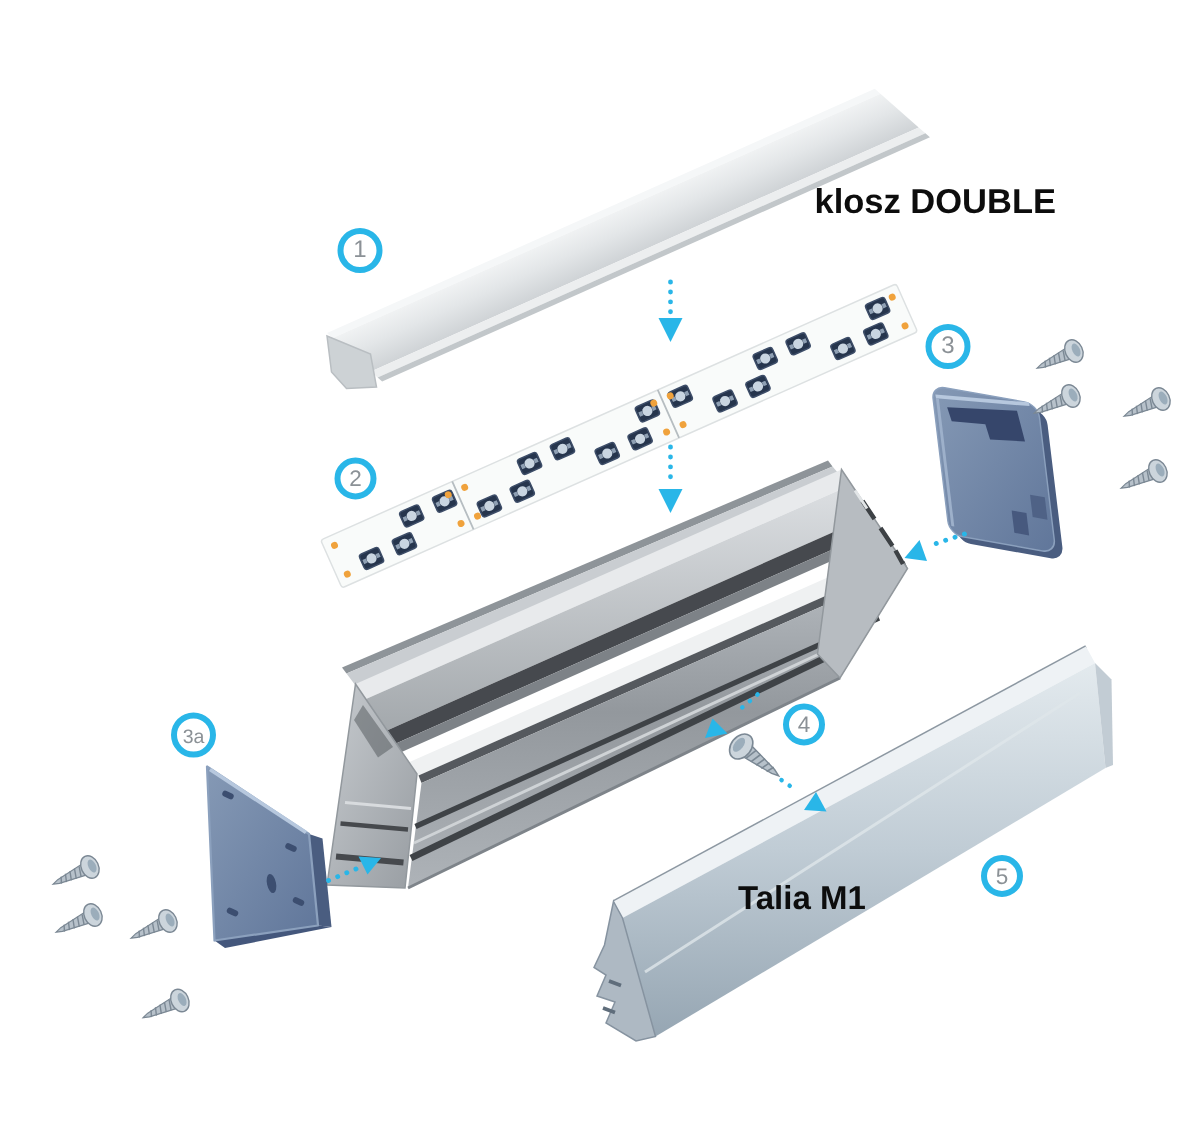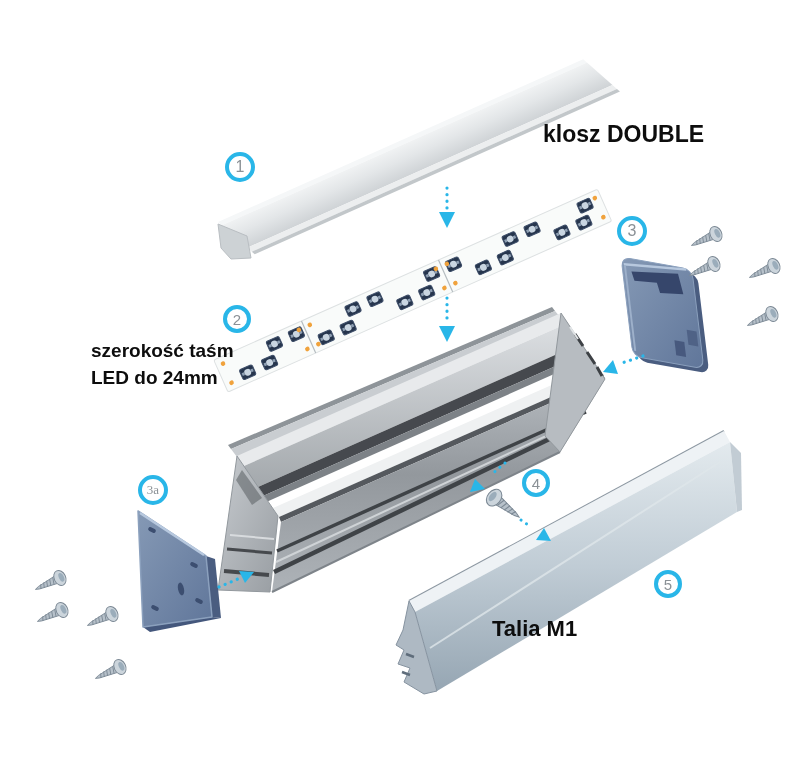--- a/index.html
+++ b/index.html
@@ -4,31 +4,31 @@
 <style>
   html,body{margin:0;padding:0;background:#fff;}
   .canvas{
     position:relative;width:800px;height:727px;background:var(--background,#ffffff);
     overflow:hidden;font-family:"Liberation Sans",sans-serif;
   }
   .artwork{position:absolute;left:0;top:0;}
   .label{position:absolute;color:var(--label-text,#0d0d0d);font-weight:bold;white-space:nowrap;}
   .label-klosz{left:543px;top:121px;font-size:23px;}
   .label-ledwidth{left:91px;top:337px;font-size:19px;line-height:27px;}
-  .label-talia{left:492px;top:586px;font-size:22px;margin-top:30px;}
+  .label-talia{left:492px;top:586px;font-size:22px;}
   .badge{
     position:absolute;box-sizing:border-box;background:#fff;
     border:4px solid var(--accent,#29b6e8);border-radius:50%;
     display:flex;align-items:center;justify-content:center;
     color:var(--badge-text,#8b9196);font-weight:400;
   }
   .badge-1{left:225px;top:152px;width:30px;height:30px;font-size:16px;}
   .badge-2{left:223px;top:305px;width:28px;height:28px;font-size:15px;}
   .badge-3{left:617px;top:216px;width:30px;height:30px;font-size:16px;}
-  .badge-3a{left:138px;top:475px;width:30px;height:30px;font-size:13px;font-family:Liberation Serif, serif;}
+  .badge-3a{left:114px;top:475px;width:30px;height:30px;font-size:13px;}
   .badge-4{left:522px;top:469px;width:28px;height:28px;font-size:15px;}
   .badge-5{left:654px;top:570px;width:28px;height:28px;font-size:15px;}
   .logo{
     position:absolute;left:312px;top:568px;width:52px;height:54px;
     background:var(--logo-purple,#7d57a5);border-radius:5px;
   }
   .logo-text{
     position:absolute;left:4px;top:20px;color:#ffffff;
     font-size:11px;font-weight:bold;letter-spacing:.4px;
   }
@@ -231,24 +231,20 @@
       </g>
       <g>
         <path d="M521 520 L531 527" fill="none" stroke-width="3" stroke-linecap="round" stroke-dasharray="0.1 6.5"></path>
         <polygon points="551,541 544,528 536,540" stroke="none"></polygon>
       </g>
     </g>
   </svg>
 
   <div class="label label-klosz">klosz DOUBLE</div>
 
-  <div class="label label-ledwidth">
-    <div>szerokość taśm</div>
-    <div>LED do 24mm</div>
-  </div>
 
   <div class="label label-talia">Talia M1</div>
 
 
   <div class="badge badge-1">1</div>
   <div class="badge badge-2">2</div>
   <div class="badge badge-3">3</div>
   <div class="badge badge-3a">3a</div>
   <div class="badge badge-4">4</div>
   <div class="badge badge-5">5</div>

